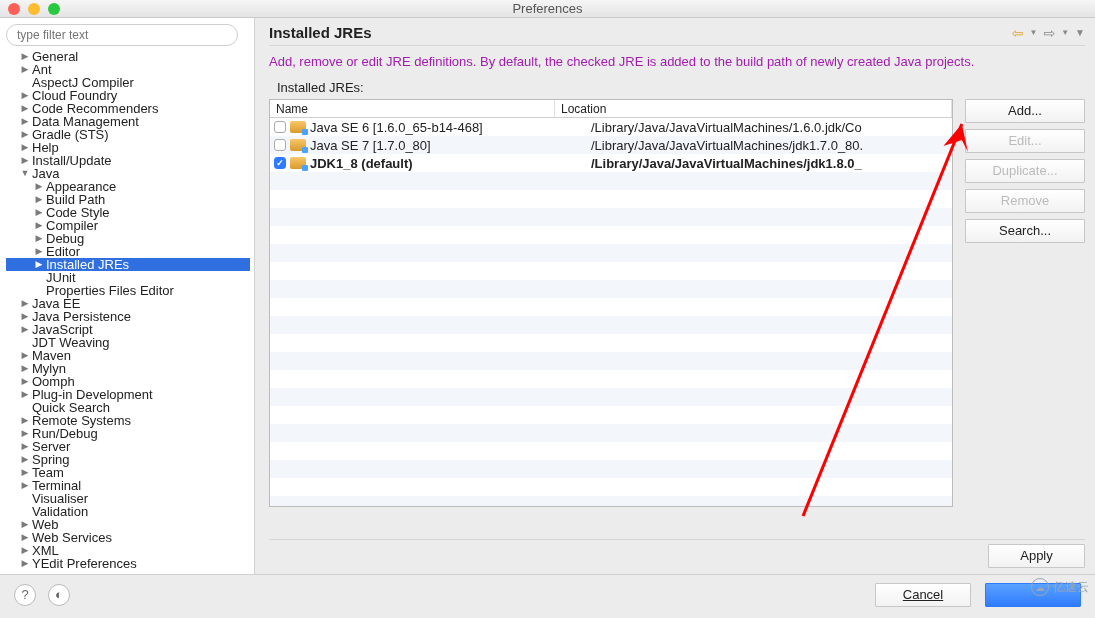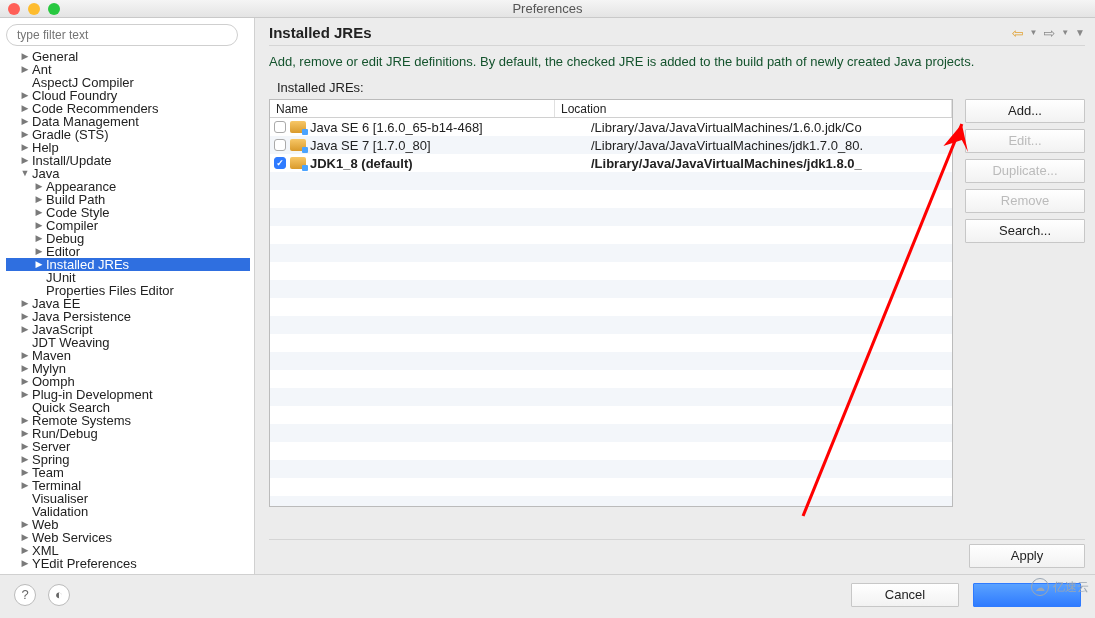--- a/index.html
+++ b/index.html
@@ -19,48 +19,48 @@
   .twist { width:10px; text-align:center; color:#7a7a7a; font-size:9px; margin-right:2px;}
   .node.selected { background:#2f6fe0; color:#fff; }
   .node.selected .twist{ color:#fff; }
   .indent1{ padding-left:14px;} .indent2{ padding-left:28px;}
   
   .main { flex:1; background:#ececec; padding:6px 10px 6px 14px; display:flex; flex-direction:column; position:relative;}
   .head { display:flex; justify-content:space-between; align-items:center; border-bottom:1px solid #d5d5d5; padding-bottom:4px;}
   .head h1 { font-size:15px; font-weight:bold; }
   .navicons { display:flex; gap:6px; align-items:center; }
   .navicons span{ font-size:14px; color:#888;}
-  .desc { font-size:13px; color:#14532d; margin:8px 0 10px 0; line-height:1.25;}
+  .desc { font-size:13px; color:#a21caf; margin:8px 0 10px 0; line-height:1.25;}
   .sublabel{ font-size:13px; margin-bottom:4px; margin-left:8px;}
   .tablewrap { display:flex; gap:12px; flex:1; }
   .tablebox { flex:1; border:1px solid #bbb; background:#fff; display:flex; flex-direction:column; height:408px;justify-content:flex-end;}
   .thead { display:flex; background:#fff; border-bottom:1px solid #d0d0d0; height:18px; font-size:12px;}
   .th { padding:2px 6px; border-right:1px solid #e0e0e0;}
   .th.name{ width:285px;} .th.loc{ flex:1;}
   .tbody { flex:1; background:repeating-linear-gradient(#fff 0 18px,#f3f6fa 18px 36px);}
   .row { display:flex; height:18px; align-items:center; font-size:13px;}
   .cell{ padding:0 4px; overflow:hidden; white-space:nowrap;}
   .cell.name{ width:285px; display:flex; align-items:center; gap:4px;}
   .cell.loc{ flex:1;margin-left:32px;}
   .chk{ width:12px; height:12px; border:1px solid #aaa; border-radius:3px; display:inline-flex; align-items:center; justify-content:center; font-size:9px; background:#fff;}
   .chk.on{ background:#2f7bff; border-color:#2f7bff; color:#fff;}
   .jreicon{ width:16px; height:12px; background:linear-gradient(#f7c767,#d99a2b); border-radius:2px; position:relative;}
   .jreicon::after{content:""; position:absolute; right:-2px; bottom:-2px; width:6px;height:6px; background:#4aa3ff; border-radius:1px;}
   .row.bold{ font-weight:bold;}
   .btns { width:120px; display:flex; flex-direction:column; gap:6px;}
   .btn { height:24px; border:1px solid #c7c7c7; background:linear-gradient(#ffffff,#f2f2f2); border-radius:1px; font-size:13px; text-align:center; line-height:22px; cursor:default;}
   .btn.disabled{ color:#bbb;}
   .applyrow{ display:flex; justify-content:flex-end; padding-top:4px; border-top:1px solid #d5d5d5; margin-top:6px;}
-  .applyrow .btn{ width:116px;}
+  .applyrow .btn{ width:97px;}
   
   .footer{ height:40px; background:#ececec; border-top:1px solid #d0d0d0; display:flex; align-items:center; justify-content:space-between; padding:0 14px;}
   .footer-left{ display:flex; gap:12px; align-items:center;}
   .circle{ width:22px;height:22px;border:1px solid #bbb; border-radius:50%; display:flex; align-items:center; justify-content:center; color:#666; font-size:13px; background:#fff;}
   .footer-right{ display:flex; gap:14px;}
-  .footer-right .btn{ width:108px;}
+  .footer-right .btn{ width:96px;text-decoration:underline;}
   .btn.primary{ background:linear-gradient(#5aa2ff,#2f7bff); color:#fff; border-color:#2f7bff;}
   
   .arrow-overlay{ position:absolute; pointer-events:none; top:0; left:0; width:100%; height:100%;}
   
   .watermark{ position:absolute; right:6px; bottom:22px; font-size:12px; color:#9aa6b3; display:flex; align-items:center; gap:4px;}
   .watermark .wicon{ width:18px;height:18px; border:1.5px solid #9aa6b3; border-radius:50%; display:flex;align-items:center;justify-content:center; font-size:10px;}
 </style>
 </head>
 <body>
 

